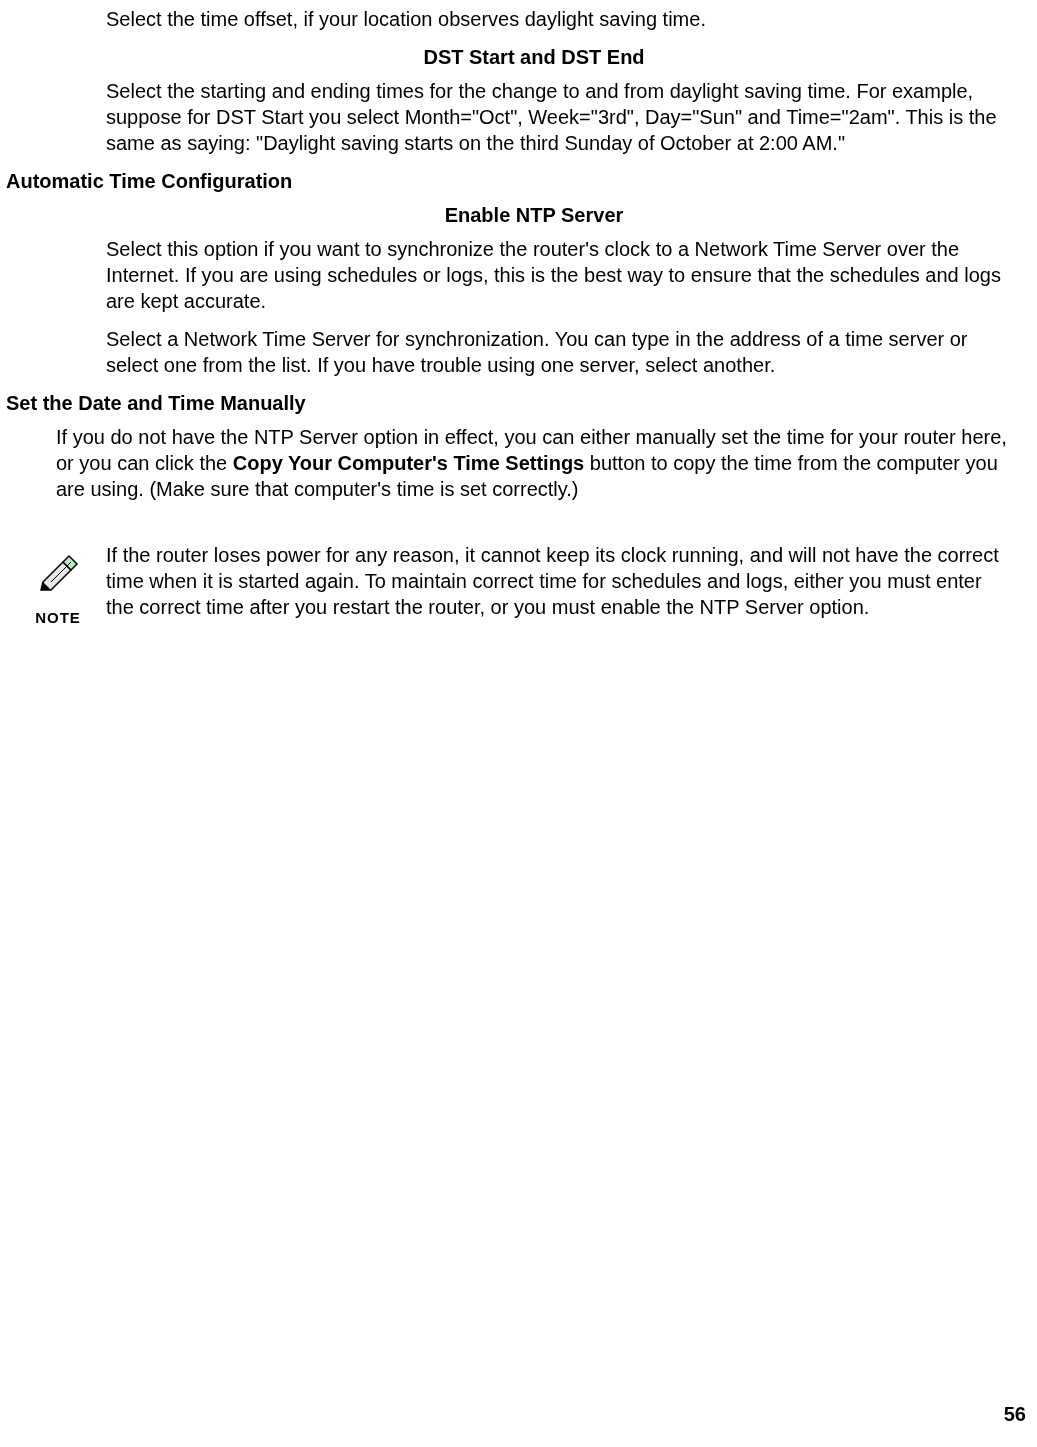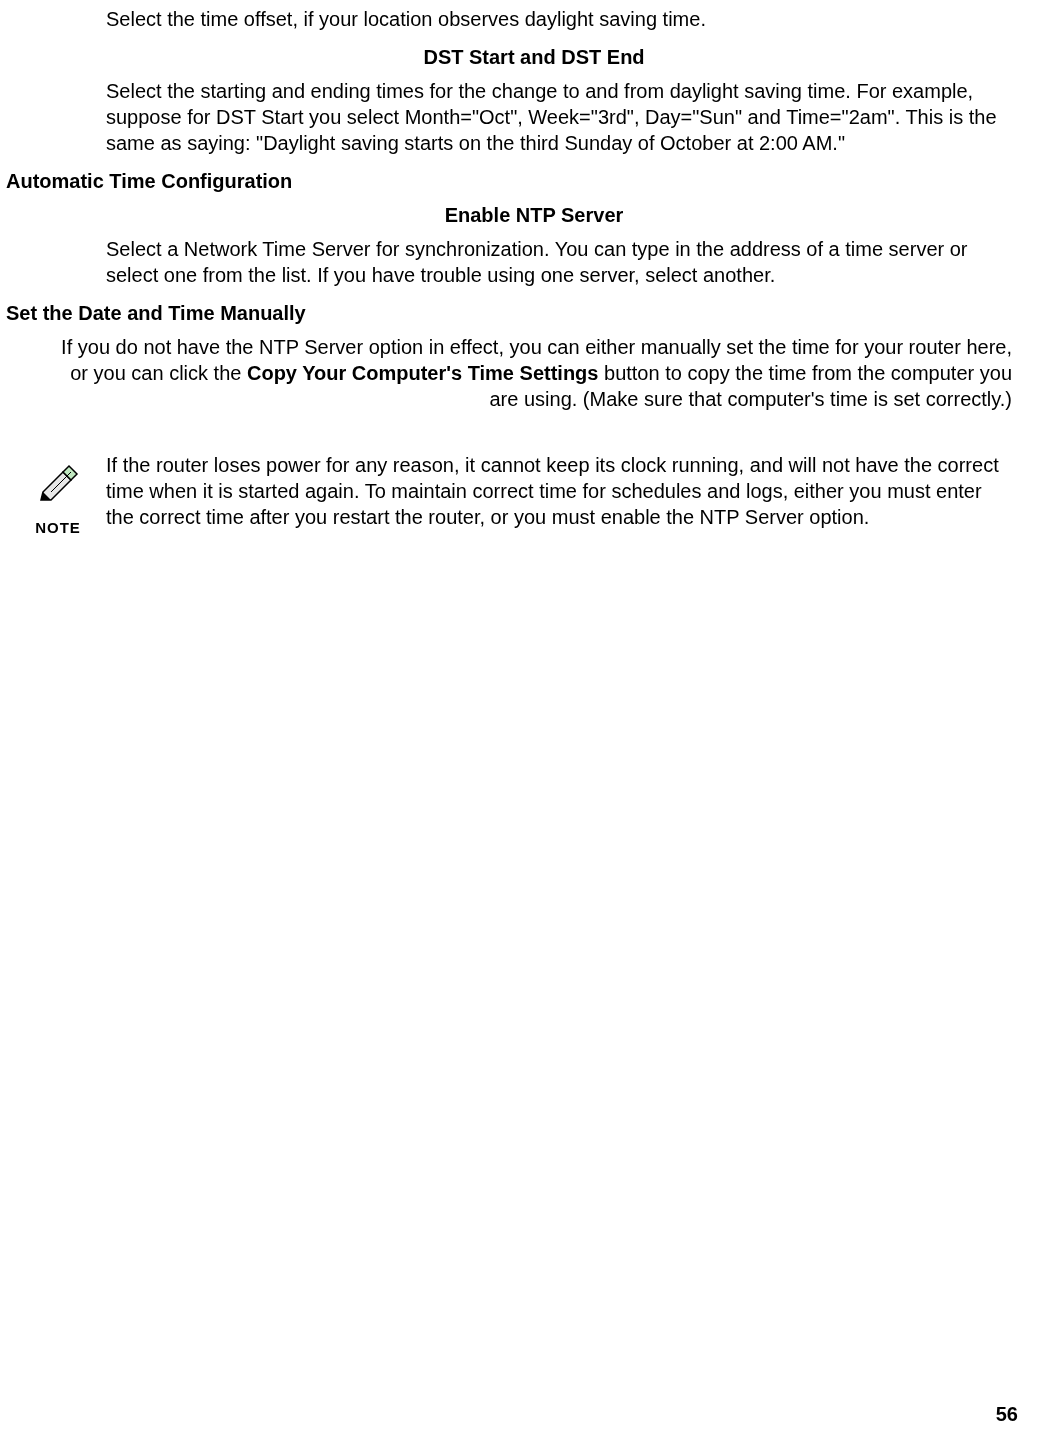--- a/index.html
+++ b/index.html
@@ -23,21 +23,20 @@
   .h3 {
     font-weight: bold;
     margin: 8px 0 8px 50px;
     text-align: center;
   }
   .body-text {
     margin: 6px 0 12px 100px;
   }
   .body-text-h2 {
     margin: 6px 0 12px 50px;
-    text-align: right;
   }
   .bold-inline {
     font-weight: bold;
   }
   .note-block {
     display: flex;
     align-items: flex-start;
     margin: 40px 0 0 18px;
     padding-right: 25px;
   }
@@ -56,37 +55,38 @@
     letter-spacing: 1px;
     margin-top: 16px;
   }
   .note-text {
     flex: 1 1 auto;
     margin: 0 0 0 8px;
   }
   .page-number {
     position: absolute;
     bottom: 20px;
-    right: 19px;
+    right: 11px;
     font-weight: bold;
     font-size: 20px;
   }
 </style>
 </head>
 <body>
 
 <div class="content">
   <div class="body-text">Select the time offset, if your location observes daylight saving time.</div>
 
   <div class="h3">DST Start and DST End</div>
   <div class="body-text">Select the starting and ending times for the change to and from daylight saving time. For example, suppose for DST Start you select Month="Oct", Week="3rd", Day="Sun" and Time="2am". This is the same as saying: "Daylight saving starts on the third Sunday of October at 2:00 AM."</div>
 
   <div class="h2">Automatic Time Configuration</div>
 
   <div class="h3">Enable NTP Server</div>
+  <div class="body-text">Select this option if you want to synchronize the router's clock to a Network Time Server over the Internet. If you are using schedules or logs, this is the best way to ensure that the schedules and logs are kept accurate.</div>
 
   <div class="body-text">Select a Network Time Server for synchronization. You can type in the address of a time server or select one from the list. If you have trouble using one server, select another.</div>
 
   <div class="h2">Set the Date and Time Manually</div>
   <div class="body-text-h2">
     <span>If you do not have the NTP Server option in effect, you can either manually set the time for your router here, or you can click the </span><span class="bold-inline">Copy Your Computer's Time Settings</span><span> button to copy the time from the computer you are using. (Make sure that computer's time is set correctly.)</span>
   </div>
 </div>
 
 <div class="note-block">

